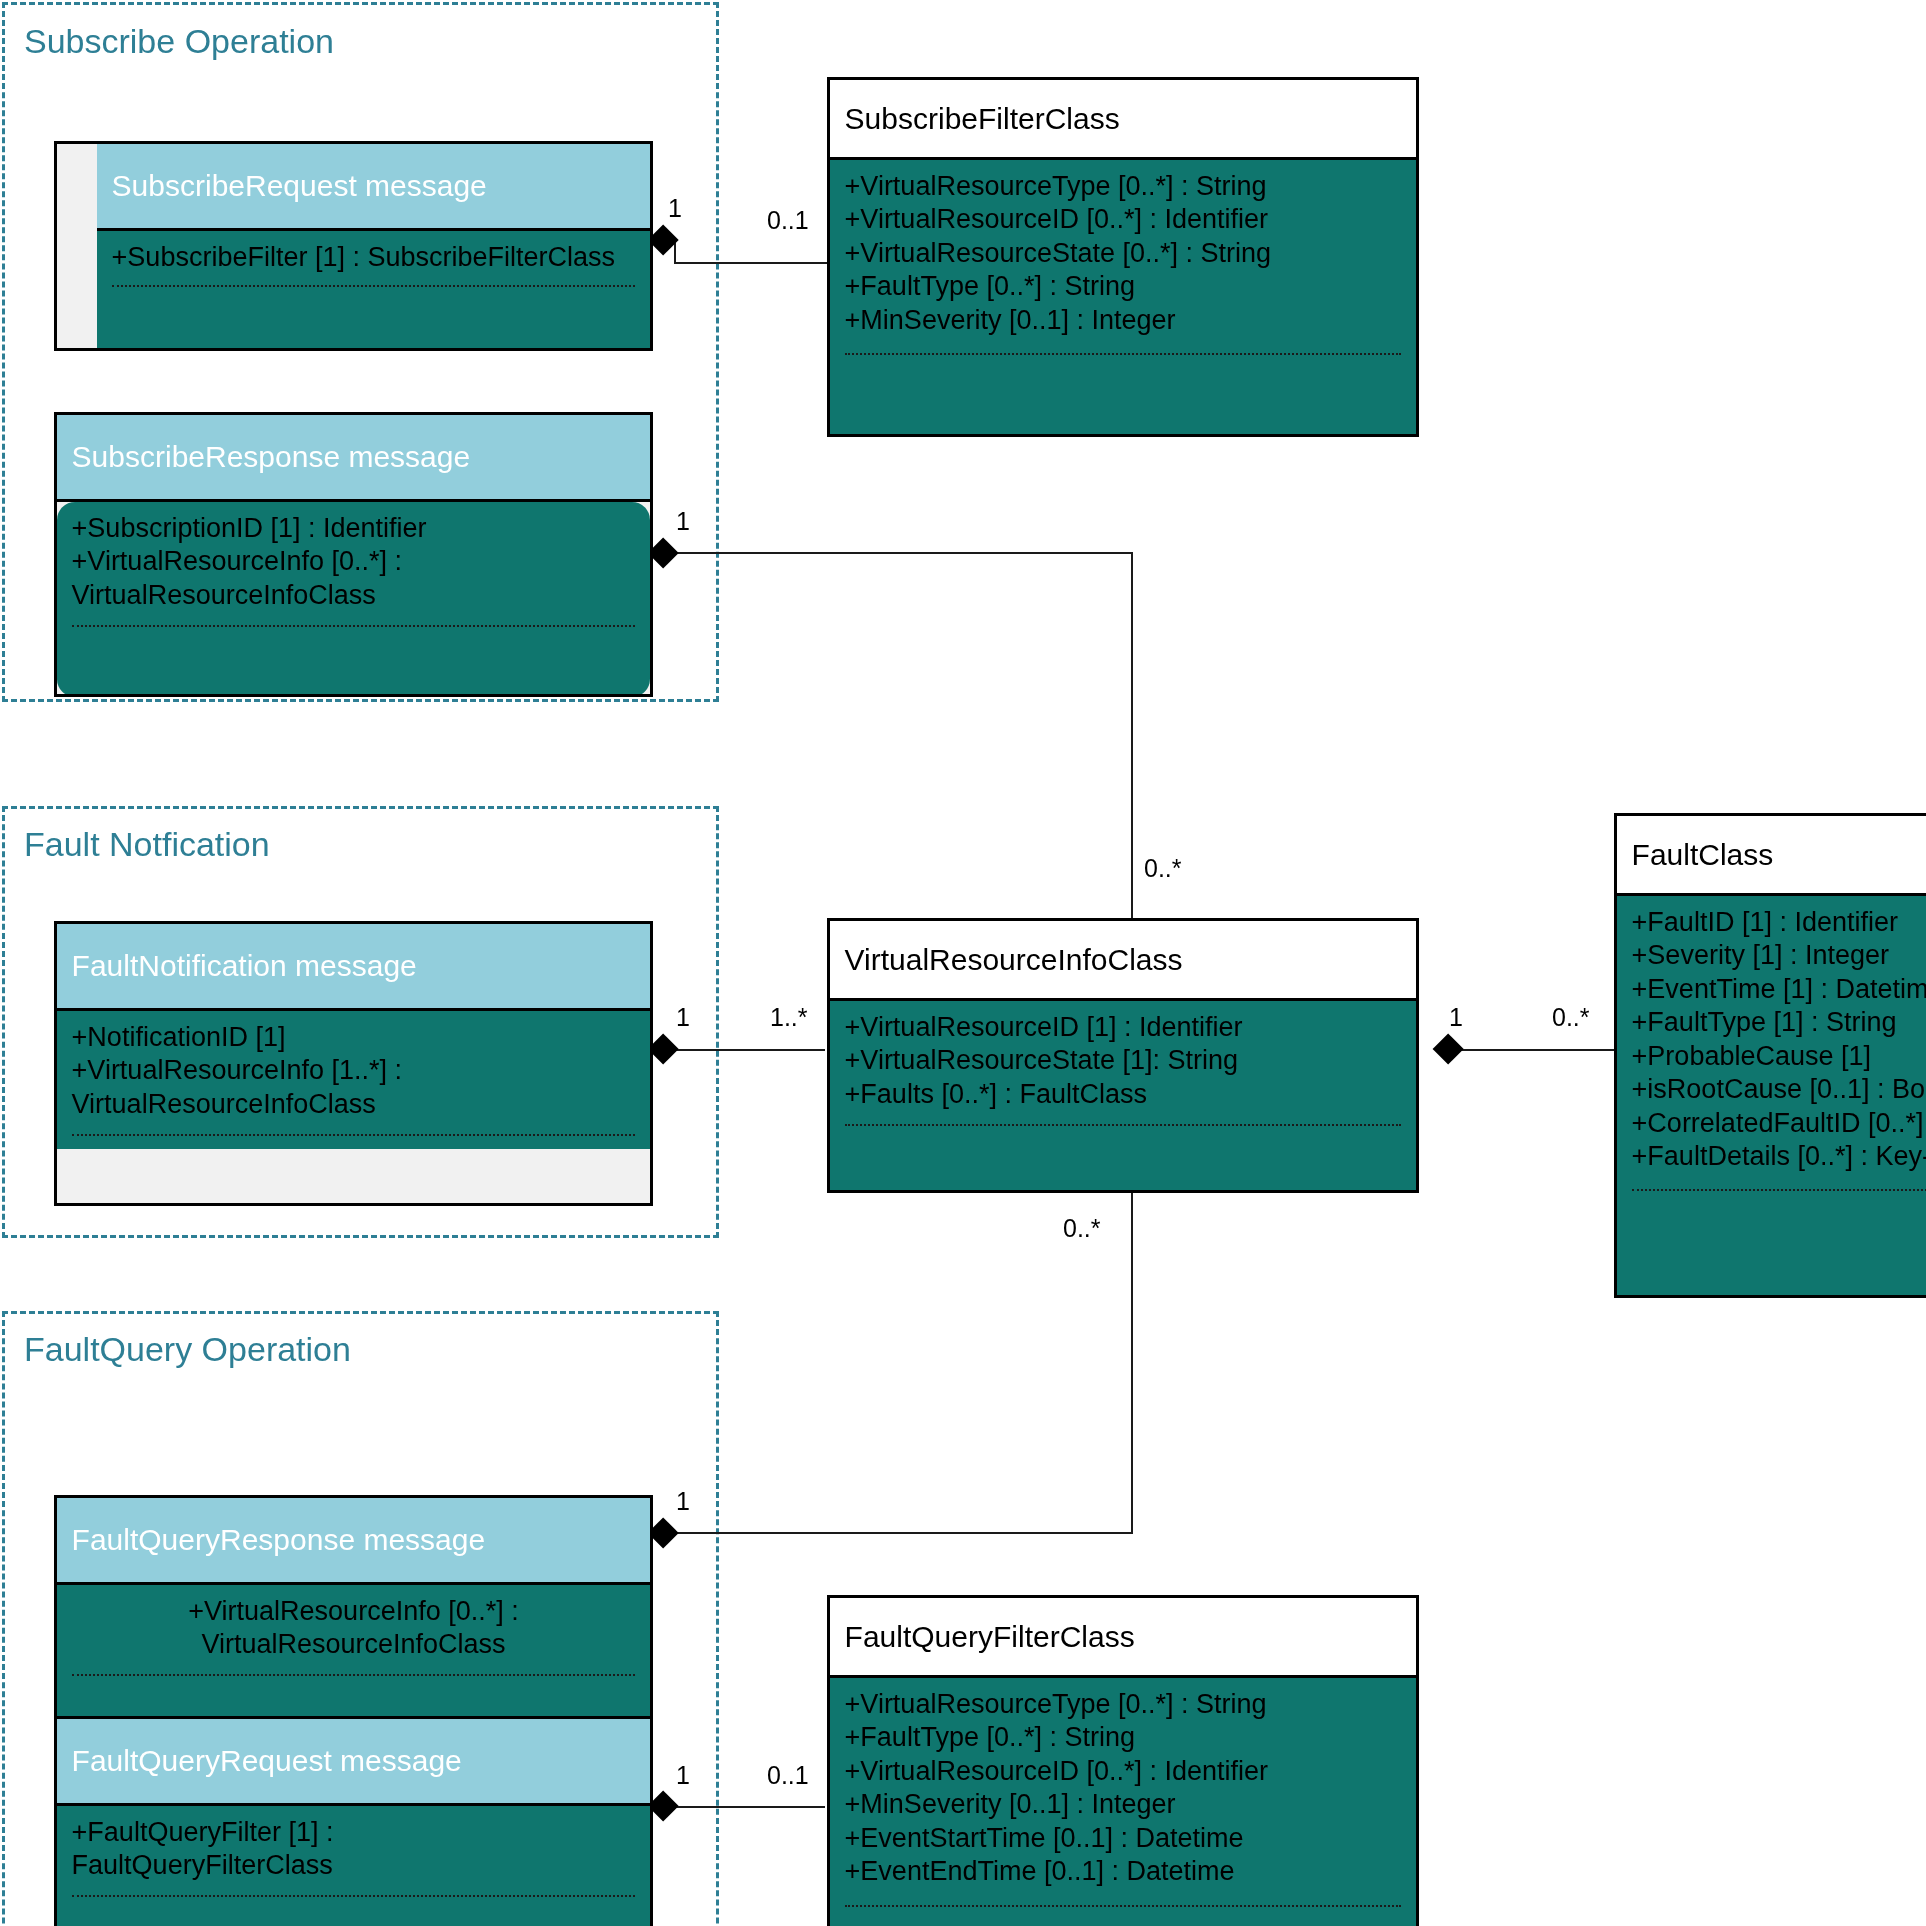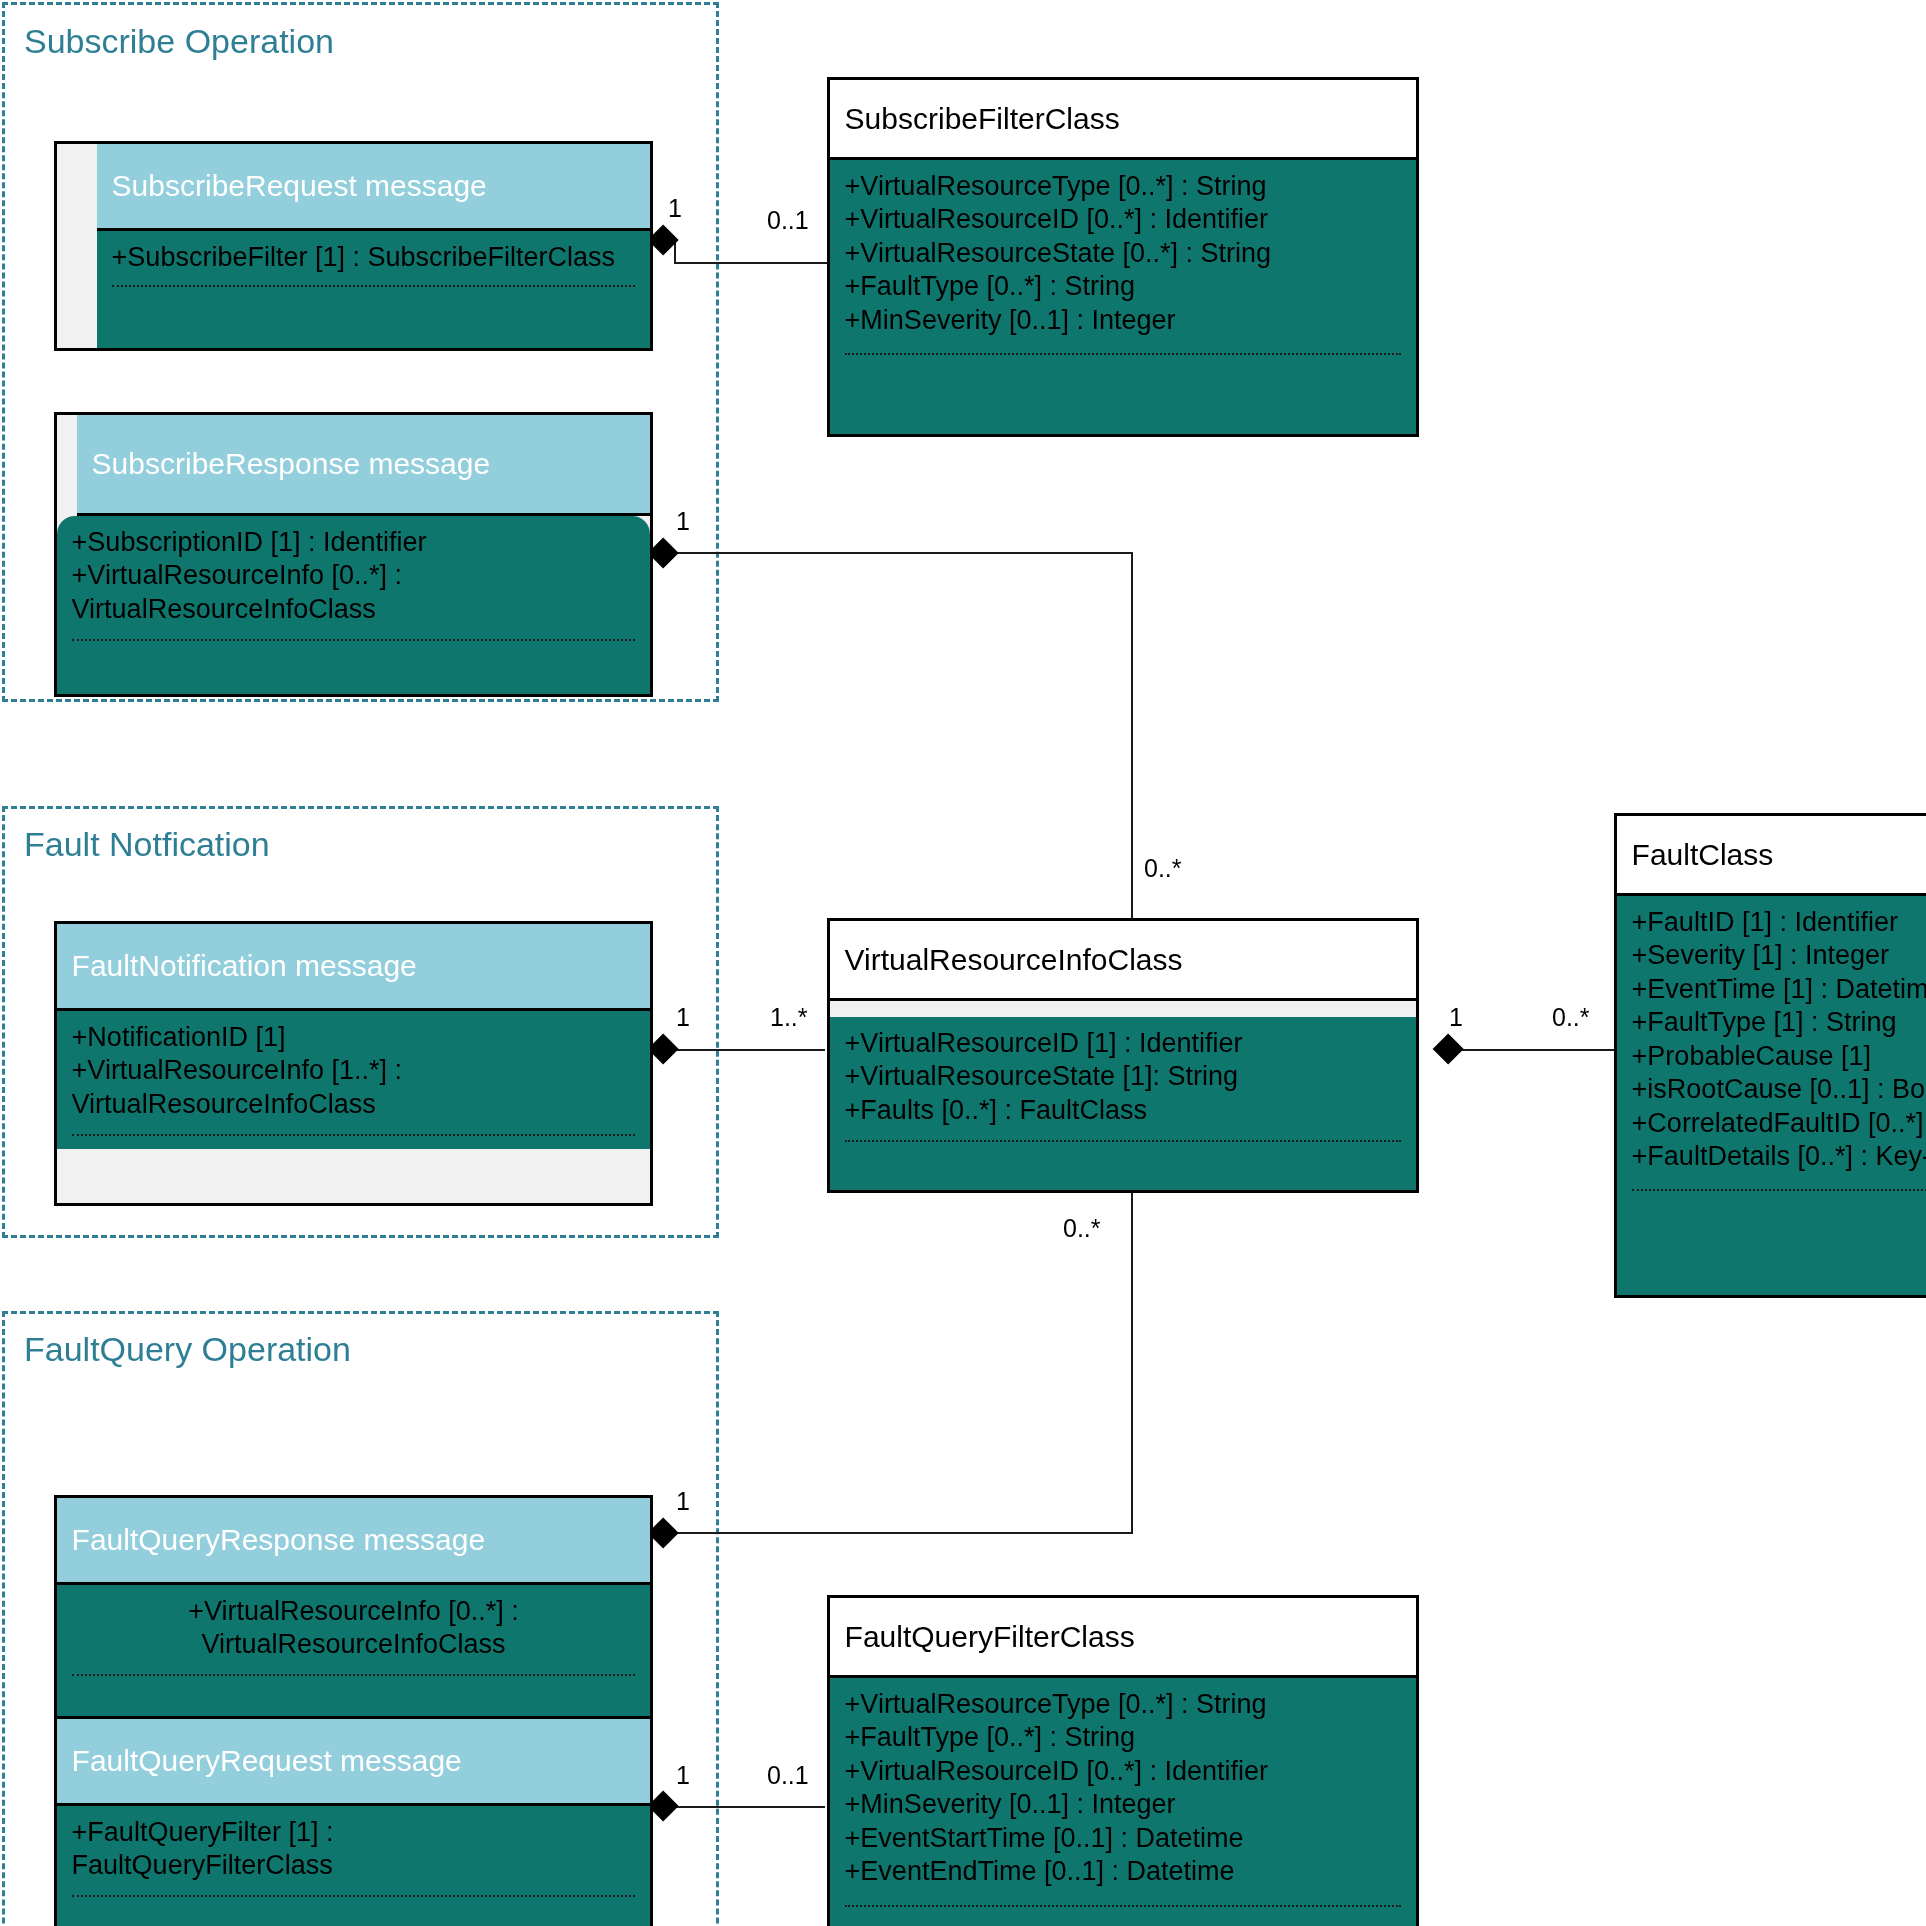--- a/index.html
+++ b/index.html
@@ -157,21 +157,21 @@
 
   <div class="uml msgbox" style="left:54px; top:141px; width:599px; height:210px;padding-left:40px;">
     <div class="hdr" style="height:87px;">SubscribeRequest message</div>
     <div class="body" style="height:120px;">
       <div class="attr">+SubscribeFilter [1] : SubscribeFilterClass</div>
       <div class="sep" style="top:54px;"></div>
     </div>
   </div>
 
   <div class="uml msgbox" style="left:54px; top:412px; width:599px; height:285px;">
-    <div class="hdr" style="height:101px;margin-left:20px;">SubscribeResponse message</div>
+    <div class="hdr" style="height:87px;">SubscribeResponse message</div>
     <div class="body" style="height:195px;border-radius:18px;">
       <div class="attr">+SubscriptionID [1] : Identifier</div>
       <div class="attr">+VirtualResourceInfo [0..*] :</div>
       <div class="attr">VirtualResourceInfoClass</div>
       <div class="sep" style="top:123px;"></div>
     </div>
   </div>
 
   <div class="uml classbox" style="left:827px; top:77px; width:592px; height:360px;">
     <div class="hdr" style="height:80px;">SubscribeFilterClass</div>
@@ -190,21 +190,21 @@
     <div class="body" style="height:138px;">
       <div class="attr">+NotificationID [1]</div>
       <div class="attr">+VirtualResourceInfo [1..*] :</div>
       <div class="attr">VirtualResourceInfoClass</div>
       <div class="sep" style="top:123px;"></div>
     </div>
   </div>
 
   <div class="uml classbox" style="left:827px; top:918px; width:592px; height:275px;">
     <div class="hdr" style="height:80px;">VirtualResourceInfoClass</div>
-    <div class="body" style="height:192px;margin-top:16px;">
+    <div class="body" style="height:192px;">
       <div class="attr">+VirtualResourceID [1] : Identifier</div>
       <div class="attr">+VirtualResourceState [1]: String</div>
       <div class="attr">+Faults [0..*] : FaultClass</div>
       <div class="sep" style="top:123px;"></div>
     </div>
   </div>
 
   <div class="uml classbox" style="left:1614px; top:813px; width:591px; height:485px;">
     <div class="hdr" style="height:80px;">FaultClass</div>
     <div class="body" style="height:401px;">

